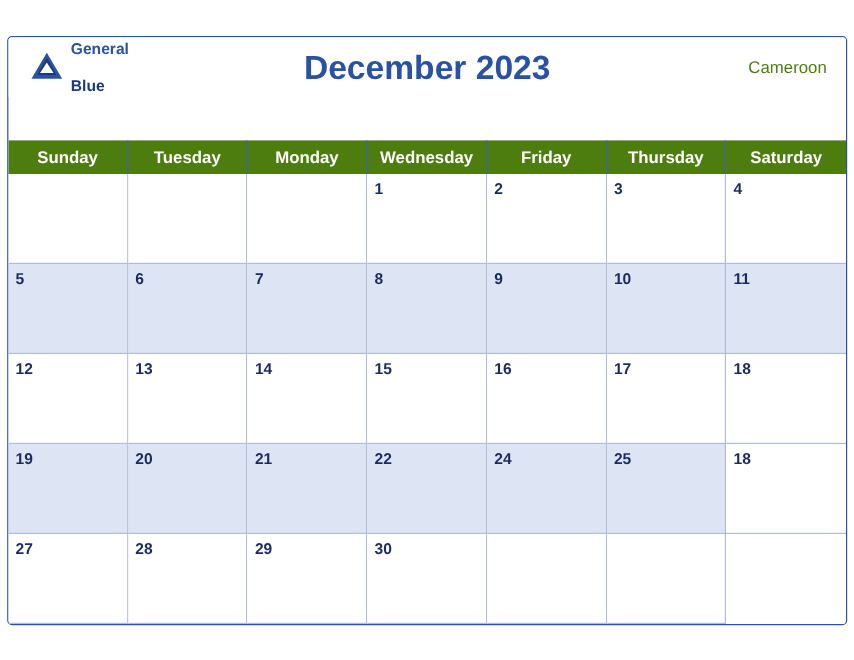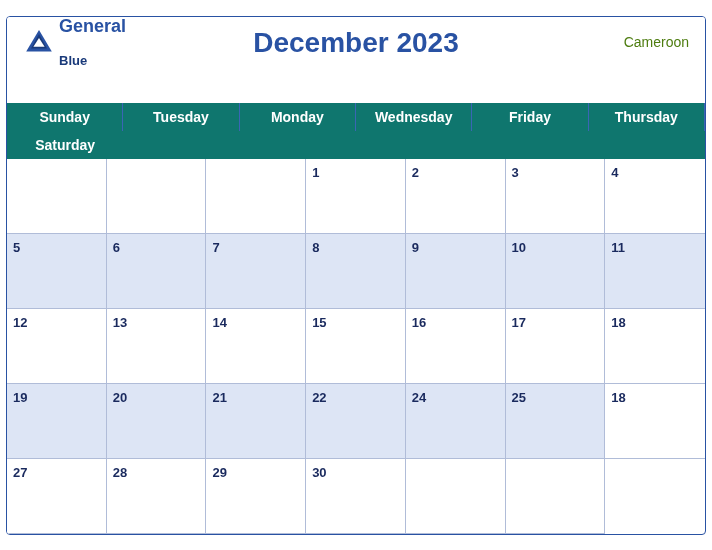--- a/index.html
+++ b/index.html
@@ -49,22 +49,22 @@
       color: #4d7c0f;
     }
     .calendar-title {
       font-size: 28px;
       color: #2952a3;
       font-weight: bold;
       text-align: center;
     }
     .day-headers {
       display: grid;
-      grid-template-columns: repeat(6, 1fr);
-      background: #0f766e;
+      grid-template-columns: repeat(7, 1fr);
+      background: #4d7c0f;
       margin-top: 36px;
     }
     .day-header {
       color: #fff;
       text-align: center;
       padding: 6px 0;
       font-size: 14px;
       font-weight: bold;
       border-right: 1px solid #3a65b5;
     }
@@ -103,21 +103,21 @@
 
   <div class="calendar-header">
     <div class="logo-area">
       <svg class="logo-icon" viewBox="0 0 40 40" xmlns="http://www.w3.org/2000/svg">
 
         <polygon points="20,5 36,32 4,32" fill="#2952a3"></polygon>
         <polygon points="20,10 30,28 10,28" fill="#1a3a7a"></polygon>
         <polygon points="20,15 27,26 13,26" fill="#fff"></polygon>
       </svg>
       <div>
-        <div style="font-size:18px;color:#2952a3;font-weight:bold;">General</div>
+        <div style="font-size:13px;color:#2952a3;font-weight:bold;">General</div>
         <div style="font-size:13px;color:#1a3a7a;font-weight:bold;margin-top:16px;">Blue</div>
       </div>
     </div>
     <div class="calendar-title">December 2023</div>
     <div class="country-label">Cameroon</div>
   </div>
 
   <div class="day-headers">
     <div class="day-header">Sunday</div>
     <div class="day-header">Tuesday</div>

